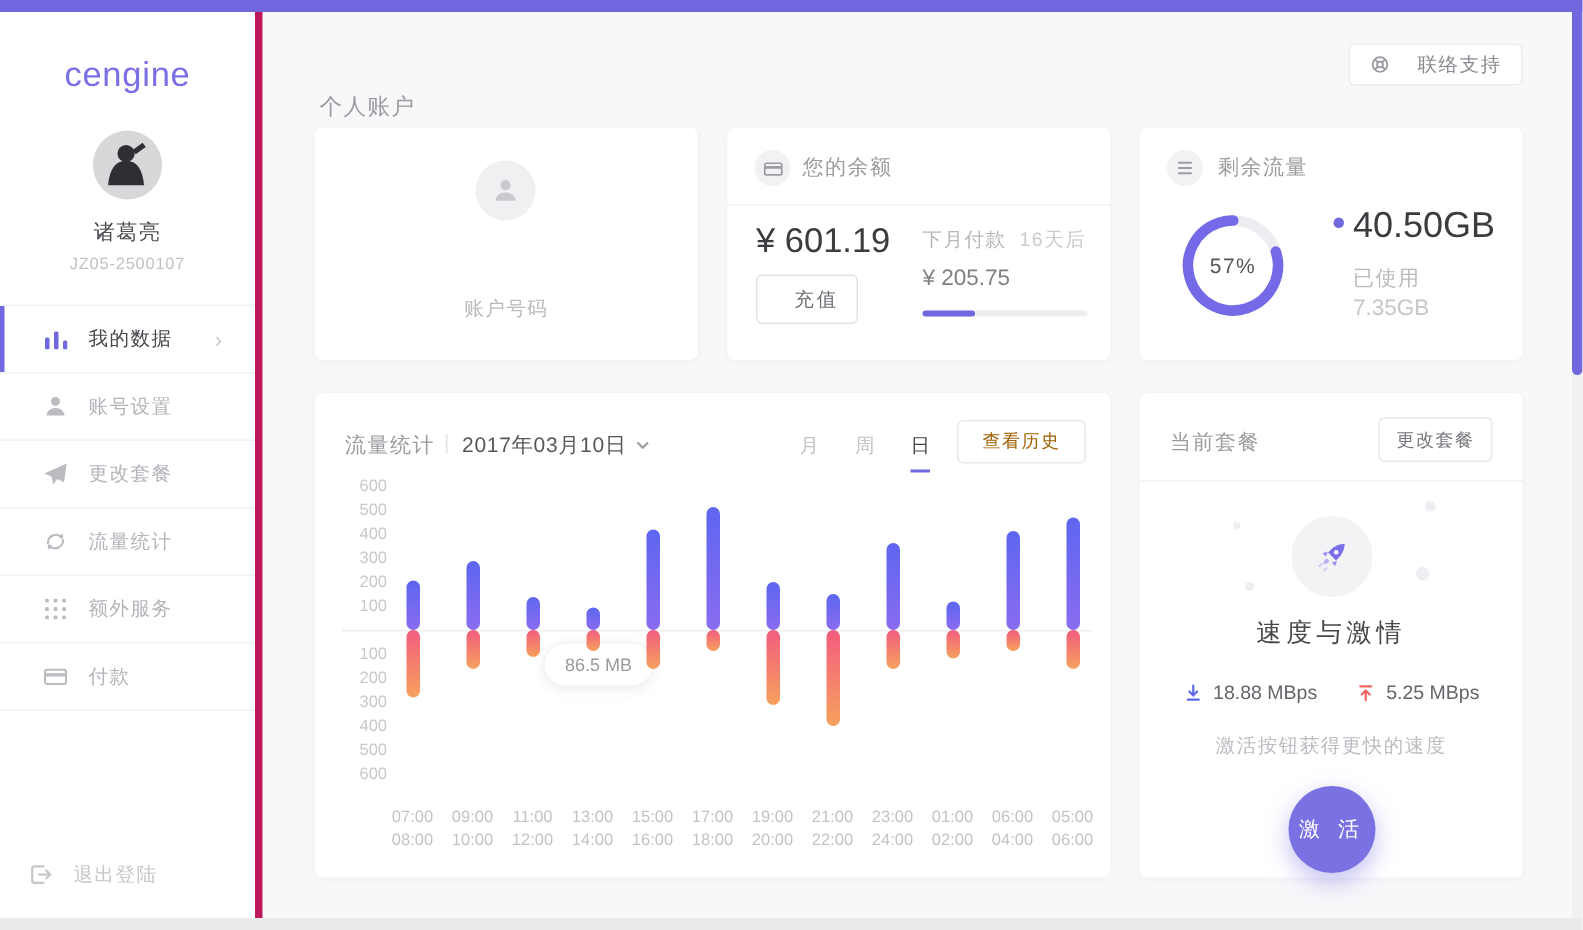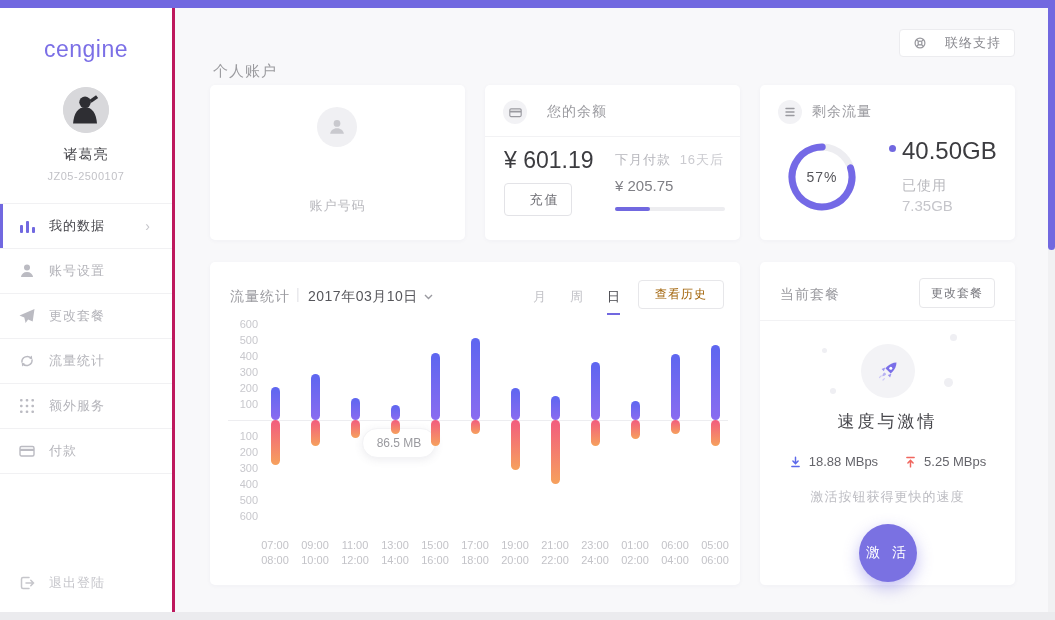--- a/index.html
+++ b/index.html
@@ -4,27 +4,27 @@
 <style>
   * { margin:0; padding:0; box-sizing:border-box; }
   html,body { width:1055px; height:620px; overflow:hidden; }
   body { background:#ebebee; font-family:"Liberation Sans","DejaVu Sans",sans-serif; position:relative; }
   .app { position:absolute; left:0; top:0; width:1055px; height:612px; background:#f8f8fa; }
   .topbar { position:absolute; left:0; top:0; width:1055px; height:8px; background:#7168e0; z-index:30; }
   .right-rail { position:absolute; right:0; top:0; width:7px; height:612px; background:#f1f1f3; z-index:25; }
   .right-thumb { position:absolute; right:0; top:0; width:7px; height:250px; background:#7168e0; border-radius:0 0 4px 4px; z-index:26; }
 
   
-  .sidebar { position:absolute; left:0; top:8px; width:175px; height:604px; background:#fff; border-right:3px solid #be185d; }
+  .sidebar { position:absolute; left:0; top:8px; width:175px; height:604px; background:#fff; border-right:5px solid #be185d; }
   .logo { text-align:center; margin-top:28px; font-size:23px; color:#7b6fe6; letter-spacing:.5px; }
   .avatar { width:46px; height:46px; border-radius:50%; overflow:hidden; margin:24px auto 0; background:#d8d8db; }
   .user-name { text-align:center; margin-top:13px; font-size:14px; color:#4a4a4f; letter-spacing:1px; }
   .user-id { text-align:center; margin-top:6px; font-size:11px; color:#c2c2c7; letter-spacing:.5px; }
   .menu { position:absolute; left:0; top:195px; width:100%; border-bottom:1px solid #f1f1f3; }
-  .menu-item { position:relative; height:45px; display:flex; align-items:center; padding-left:19px; border-top:1px solid #f1f1f3; cursor:pointer; }
+  .menu-item { position:relative; height:45px; display:flex; align-items:center; padding-left:29px; border-top:1px solid #f1f1f3; cursor:pointer; }
   .menu-item .mi-icon { width:16px; height:16px; margin-right:14px; display:flex; align-items:center; justify-content:center; }
   .menu-item .mi-label { font-size:13px; color:#b4b4ba; letter-spacing:1px; }
   .menu-item.active::before { content:""; position:absolute; left:0; top:0; bottom:0; width:3px; background:#7168e0; }
   .menu-item.active .mi-label { color:#46464c; }
   .menu-item .chev { position:absolute; right:22px; color:#c6c6cb; font-size:14px; display:none; }
   .menu-item.active .chev { display:block; }
   .logout { position:absolute; left:19px; bottom:20px; display:flex; align-items:center; cursor:pointer; }
   .logout span { margin-left:14px; font-size:13px; color:#c6c6cb; letter-spacing:1px; }
 
   
@@ -37,21 +37,21 @@
   .card-head-title { font-size:14px; color:#9b9ba0; letter-spacing:1px; }
 
   
   .card-account { left:35px; top:77px; width:255px; height:155px; }
   .acc-icon { position:absolute; left:107px; top:22px; width:40px; height:40px; border-radius:50%; background:#f0f0f3; display:flex; align-items:center; justify-content:center; }
   .acc-number { position:absolute; left:0; right:0; top:72px; text-align:center; font-size:26px; color:#3f3f44; letter-spacing:1px; }
   .acc-label { position:absolute; left:0; right:0; top:112px; text-align:center; font-size:13px; color:#b9b9be; letter-spacing:1px; }
 
   
   .card-balance { left:310px; top:77px; width:255px; height:155px; }
-  .bal-head { position:absolute; left:18px; top:15px; display:flex; align-items:center; gap:20px; }
+  .bal-head { position:absolute; left:18px; top:15px; display:flex; align-items:center; gap:8px; }
   .bal-divider { position:absolute; left:0; right:0; top:51px; height:1px; background:#f2f2f4; }
   .bal-amount { position:absolute; left:19px; top:62px; font-size:23px; color:#3c3c40; }
   .recharge-btn { position:absolute; left:19px; top:98px; width:68px; height:33px; background:#fff; border:1px solid #e3e3e7; border-radius:4px; font-size:13px; color:#6e6e74; cursor:pointer; letter-spacing:2px;padding-left:13px; }
   .next-line { position:absolute; left:130px; top:66px; font-size:13px; color:#b6b6bc; letter-spacing:1px; }
   .next-line .due { color:#cbcbd0; margin-left:4px; }
   .next-amount { position:absolute; left:130px; top:92px; font-size:15px; color:#808086; }
   .progress { position:absolute; left:130px; top:122px; width:110px; height:4px; background:#ededf0; border-radius:2px; }
   .progress-fill { height:4px; background:#7168e0; border-radius:2px; }
 
   

